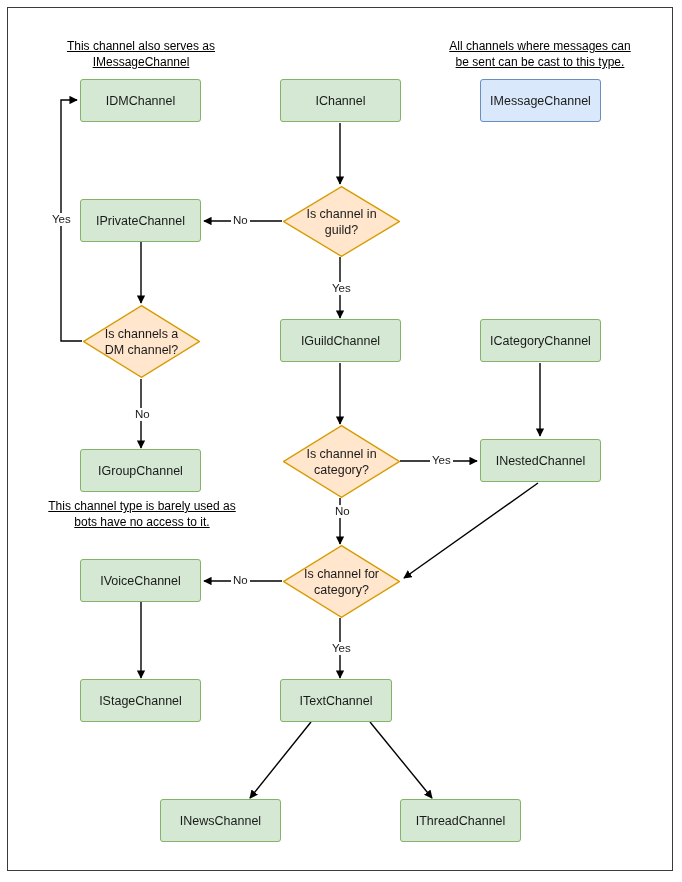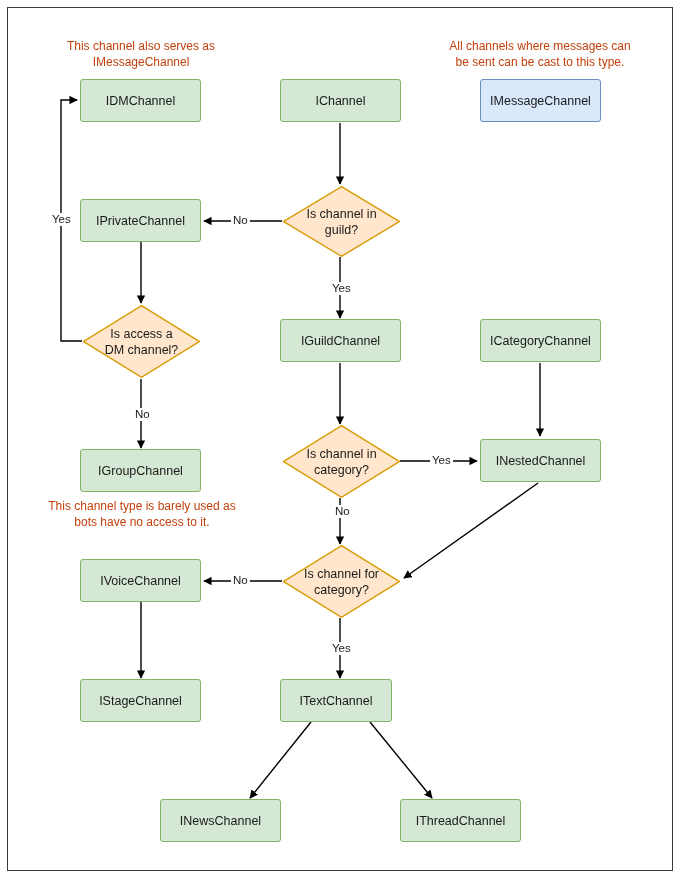--- a/index.html
+++ b/index.html
@@ -70,23 +70,24 @@
     height: 100%;
   }
   .diamond-label {
     position: relative;
     z-index: 2;
     padding: 0 14px;
   }
   .note {
     position: absolute;
     font-size: 12px;
-    color: #c2410c;
+    color: #000000;
     text-align: center;
     line-height: 1.35;
+    text-decoration: underline;
   }
   .edge-label {
     position: absolute;
     font-size: 11.5px;
     color: #1a1a1a;
     background: #ffffff;
     padding: 0 2px;
     line-height: 1.1;
     white-space: nowrap;
   }
@@ -215,21 +216,21 @@
       <div>Is channel in</div>
       <div>guild?</div>
     </div>
   </div>
 
   <div class="node diamond" style="left:83px; top:305px; width:117px; height:73px;">
     <svg class="diamond-shape" viewBox="0 0 117 73" preserveAspectRatio="none">
       <polygon points="58.5,0.7 116.3,36.5 58.5,72.3 0.7,36.5" fill="#ffe6cc" stroke="#d79b00" stroke-width="1.4"></polygon>
     </svg>
     <div class="diamond-label">
-      <div>Is access a</div>
+      <div>Is channels a</div>
       <div>DM channel?</div>
     </div>
   </div>
 
   <div class="node diamond" style="left:283px; top:425px; width:117px; height:73px;">
     <svg class="diamond-shape" viewBox="0 0 117 73" preserveAspectRatio="none">
       <polygon points="58.5,0.7 116.3,36.5 58.5,72.3 0.7,36.5" fill="#ffe6cc" stroke="#d79b00" stroke-width="1.4"></polygon>
     </svg>
     <div class="diamond-label">
       <div>Is channel in</div>

